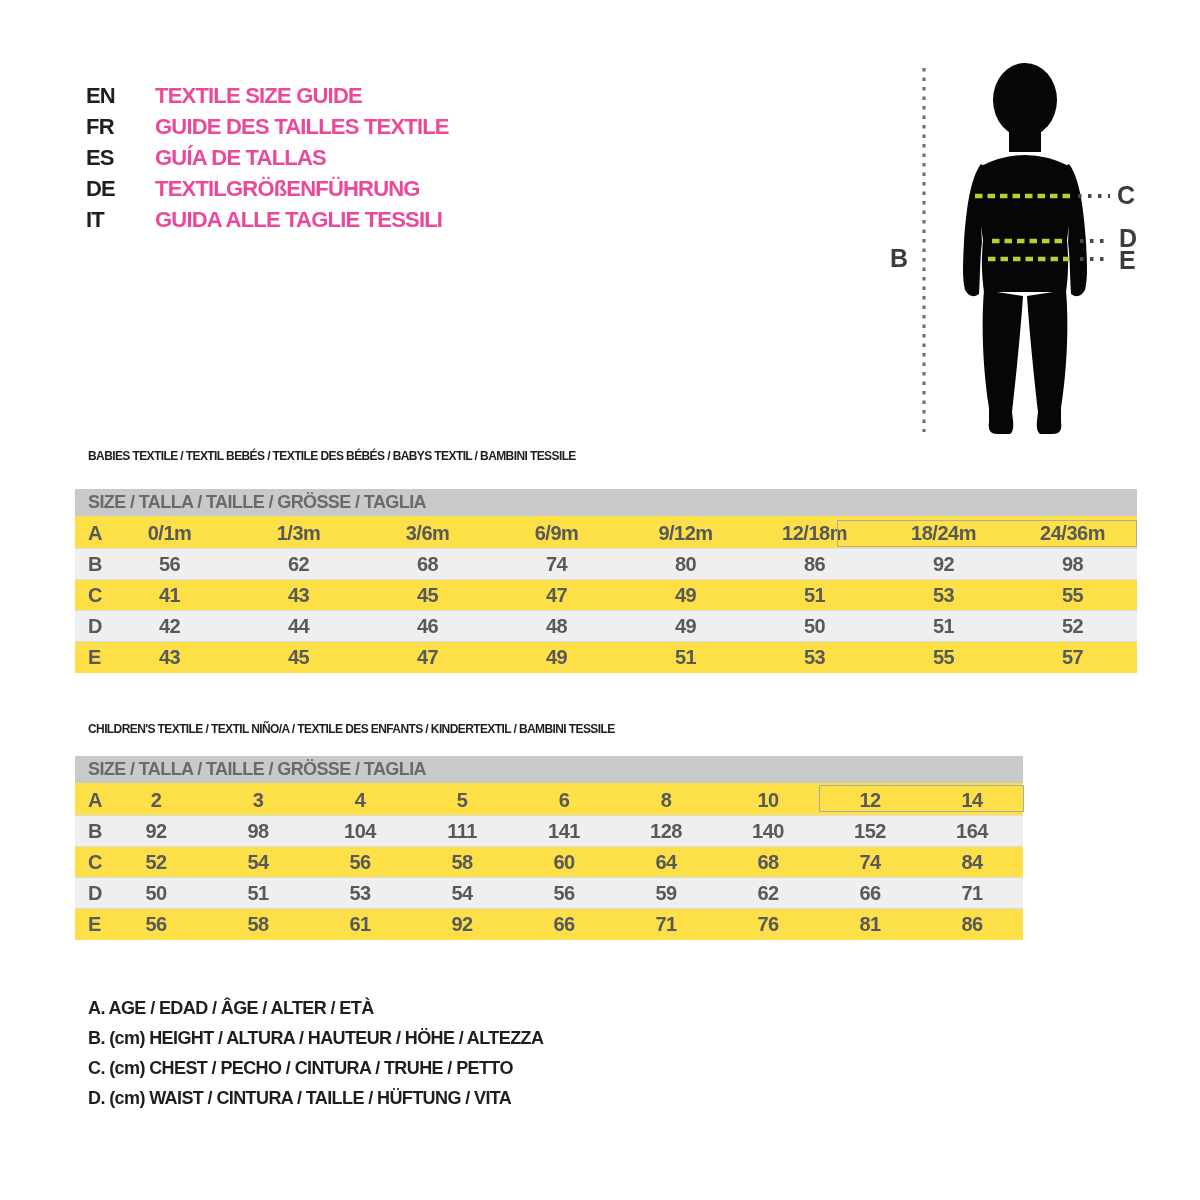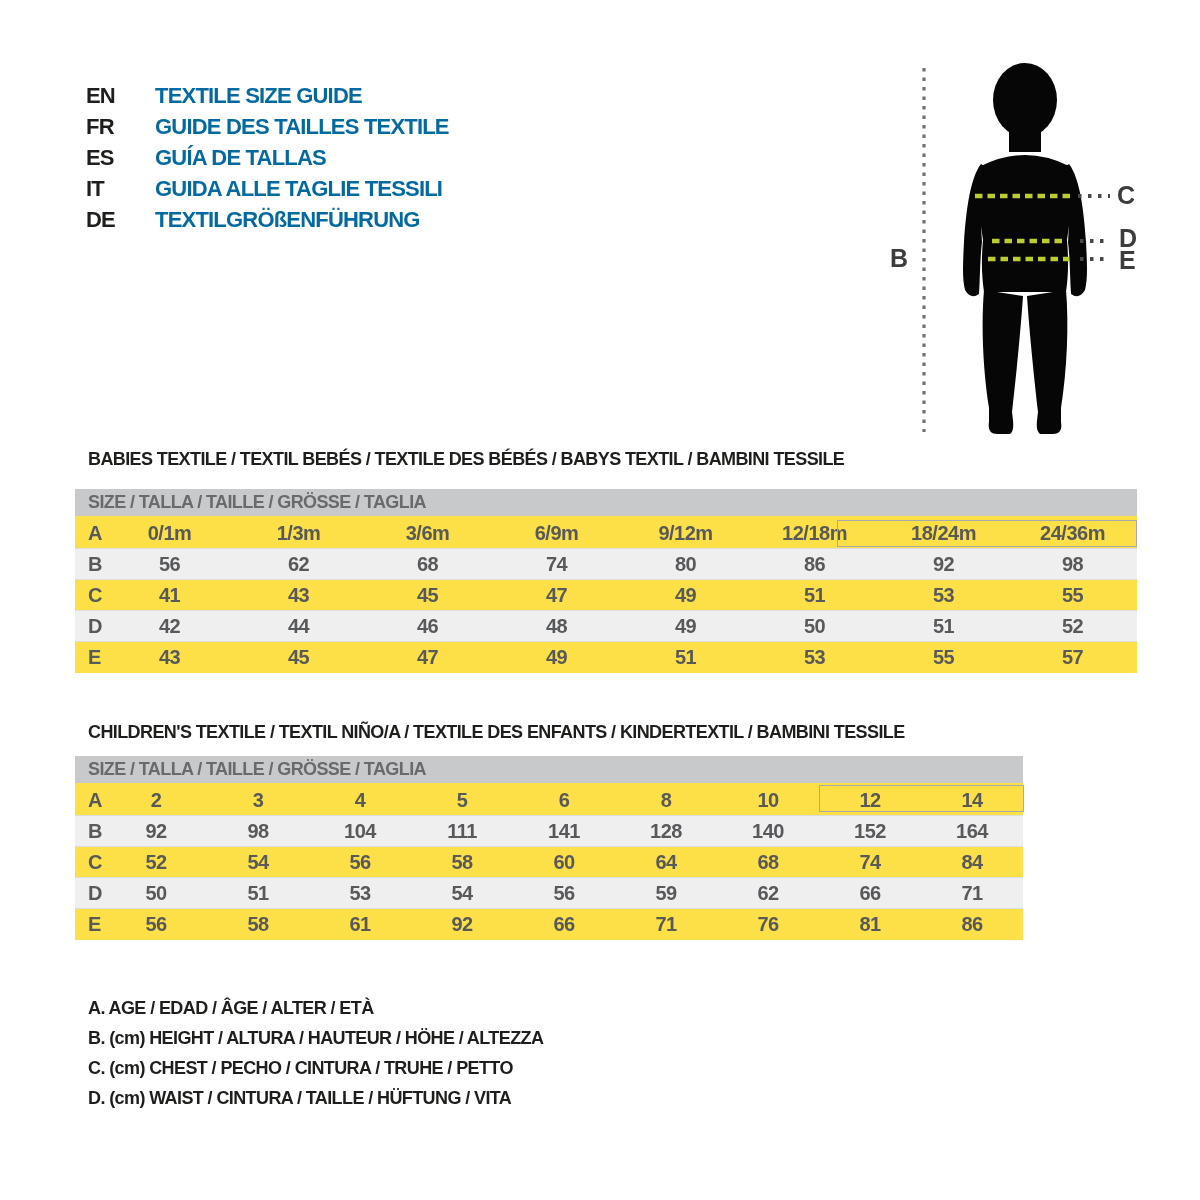--- a/index.html
+++ b/index.html
@@ -10,37 +10,37 @@
   }
   #canvas { position:absolute; inset:0; background:#ffffff; }
 
   
   .lang-block { position:absolute; left:86px; top:80px; }
   .lang-row { display:flex; height:31px; line-height:31px; }
   .lang-code {
     width:69px; font-size:22px; font-weight:700; letter-spacing:-0.8px; color:#1e1e1c;
   }
   .lang-title {
-    font-size:22px; font-weight:700; letter-spacing:-0.8px; color:#0369a1; white-space:nowrap;
+    font-size:22px; font-weight:700; letter-spacing:-0.8px; color:#ec4899; white-space:nowrap;
   }
 
   
   .figure-svg { position:absolute; left:880px; top:50px; }
   .m-label {
     position:absolute; font-size:25px; font-weight:700; letter-spacing:-0.5px;
     color:#3c3c3e; line-height:1;
   }
   .lbl-b { left:890px; top:246px; }
   .lbl-c { left:1117px; top:183px; }
   .lbl-d { left:1119px; top:226px; }
   .lbl-e { left:1119px; top:248px; }
 
   
   .section-title {
-    position:absolute; left:88px; font-size:18px; font-weight:700;
+    position:absolute; left:88px; font-size:12px; font-weight:700;
     letter-spacing:-0.6px; color:#1e1e1c; white-space:nowrap;
   }
   .babies-title  { top:449px; }
   .children-title{ top:722px; }
 
   
   .size-table { position:absolute; left:75px; background:#fde047; }
   .babies-table   { top:489px; width:1062px; }
   .children-table { top:756px; width:948px;  }
   .band {
@@ -87,26 +87,26 @@
     </div>
     <div class="lang-row">
       <span class="lang-code">FR</span>
       <span class="lang-title">GUIDE DES TAILLES TEXTILE</span>
     </div>
     <div class="lang-row">
       <span class="lang-code">ES</span>
       <span class="lang-title">GUÍA DE TALLAS</span>
     </div>
     <div class="lang-row">
+      <span class="lang-code">DE</span>
+      <span class="lang-title">TEXTILGRÖßENFÜHRUNG</span>
+    </div>
+    <div class="lang-row">
       <span class="lang-code">IT</span>
       <span class="lang-title">GUIDA ALLE TAGLIE TESSILI</span>
-    </div>
-    <div class="lang-row">
-      <span class="lang-code">DE</span>
-      <span class="lang-title">TEXTILGRÖßENFÜHRUNG</span>
     </div>
   </div>
 
   <svg class="figure-svg" width="300" height="410" viewBox="0 0 300 410">
 
     <line x1="44" y1="18" x2="44" y2="382" stroke="#707174" stroke-width="3.2" stroke-dasharray="3.5 6"></line>
 
     <g fill="#060606">
       <ellipse cx="145" cy="50" rx="32" ry="37"></ellipse>
       <rect x="129" y="74" width="32" height="28"></rect>

